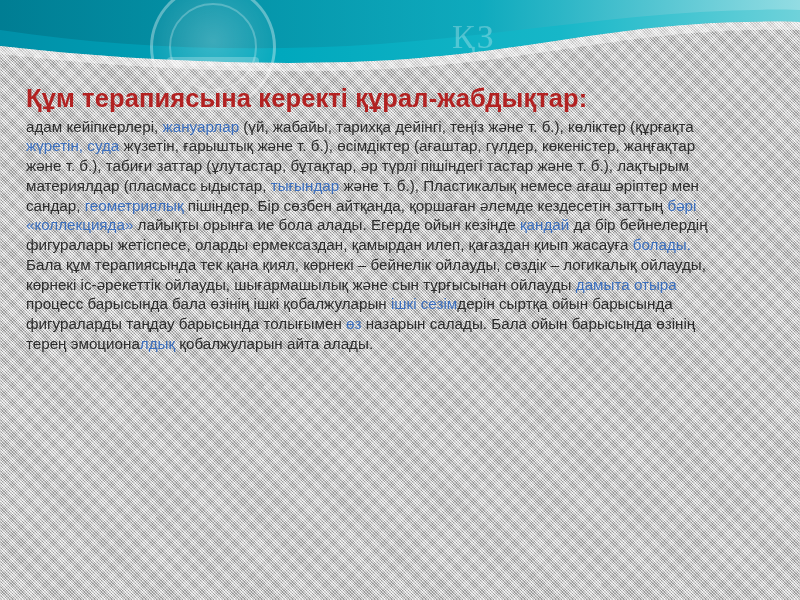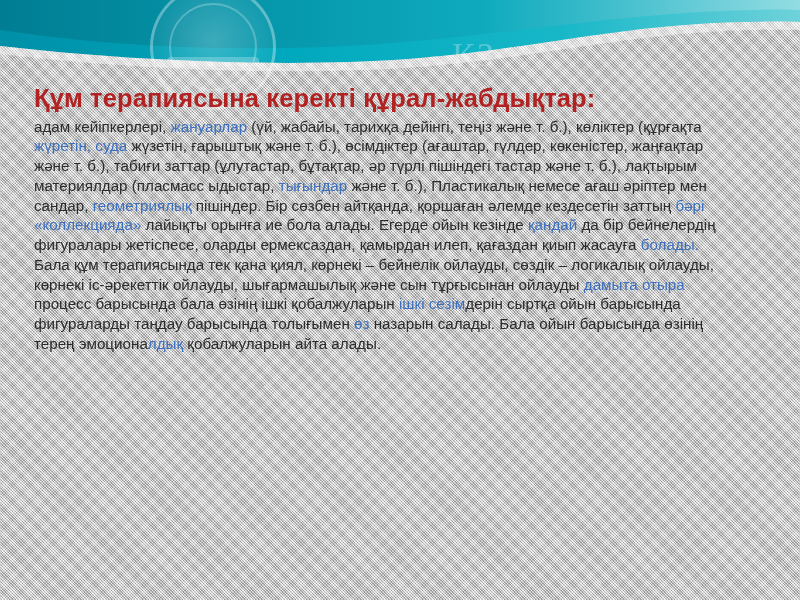--- a/index.html
+++ b/index.html
@@ -77,26 +77,25 @@
 
   
   .mark-right {
     position: absolute;
     left: 452px;
     top: 18px;
     font-family: "Liberation Serif", serif;
     font-size: 34px;
     color: rgba(255,255,255,0.28);
     letter-spacing: 2px;
-    margin-top: 18px;
   }
 
   .content {
     position: absolute;
-    left: 34px;
+    left: 26px;
     top: 84px;
     width: 688px;
   }
 
   .title {
     margin: 0 0 4px 0;
     font-size: 25.5px;
     font-weight: bold;
     color: #b22222;
     line-height: 1.12;

